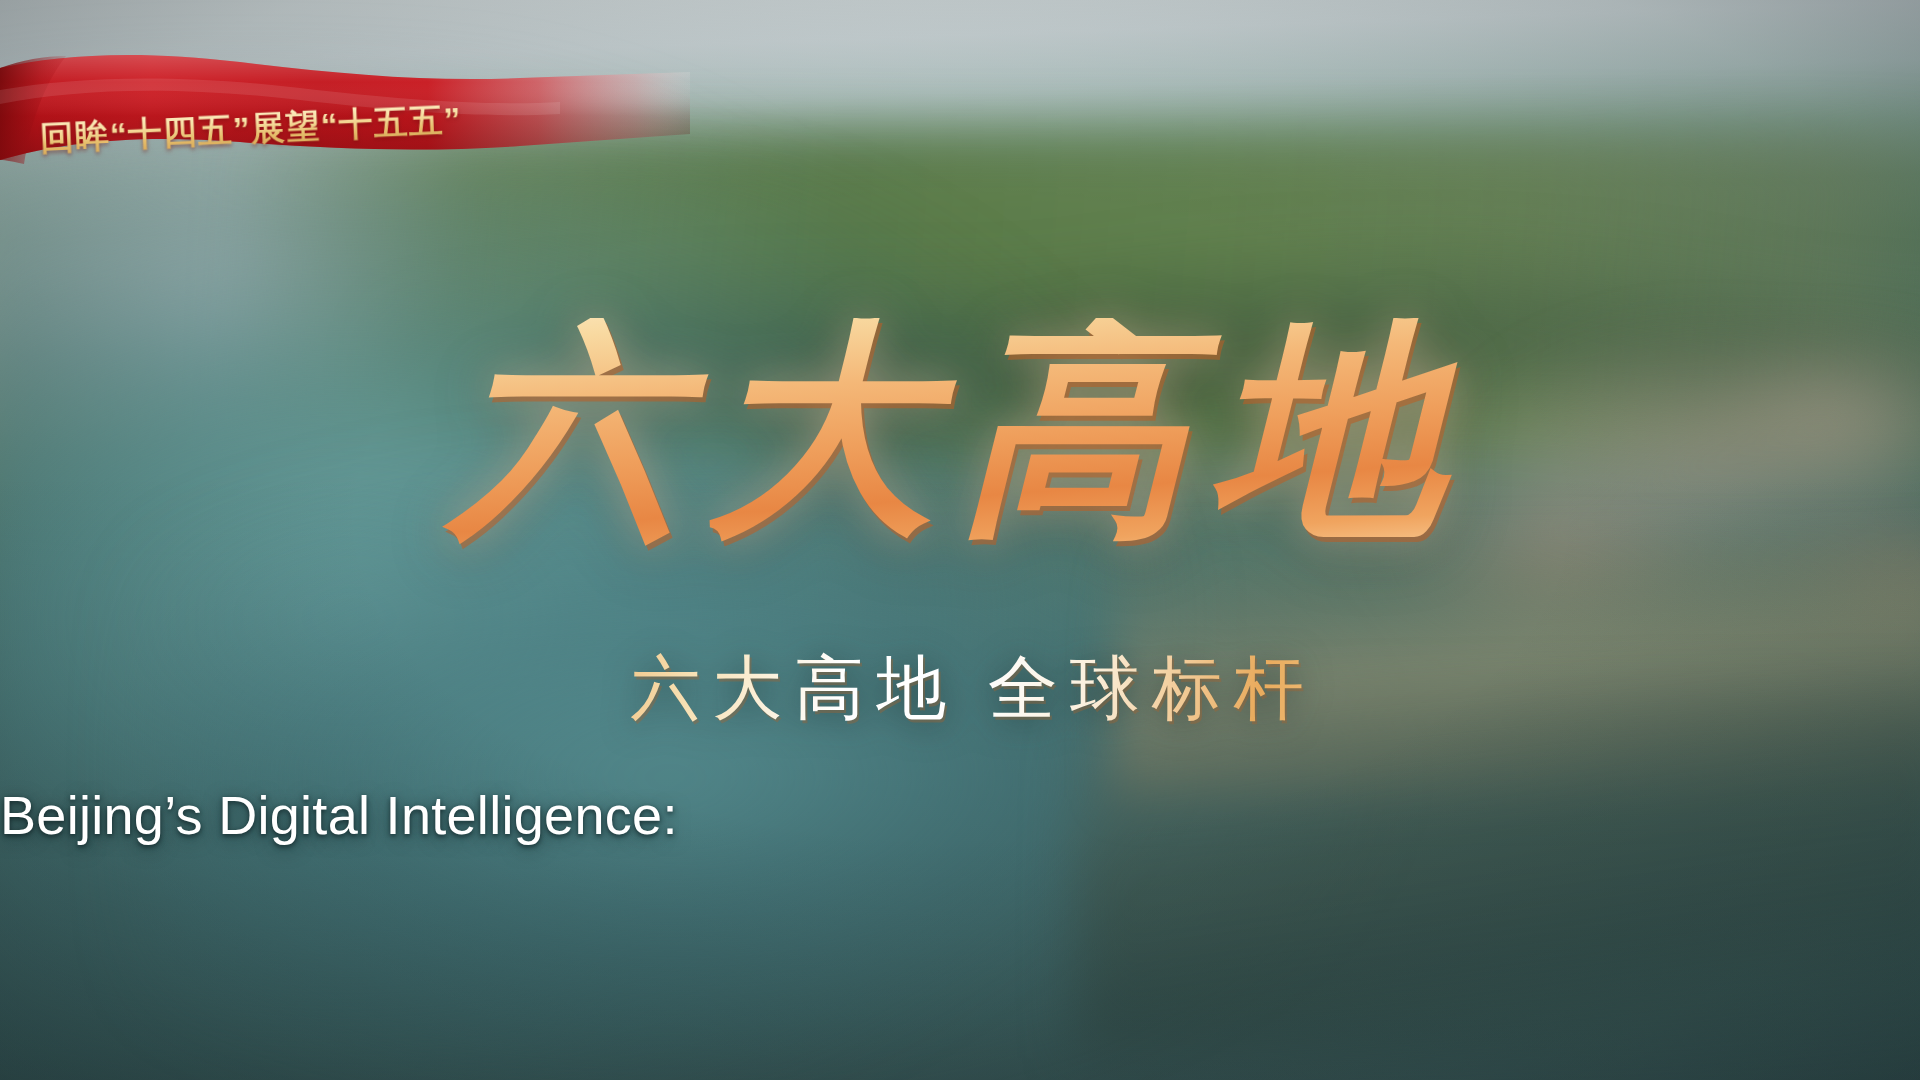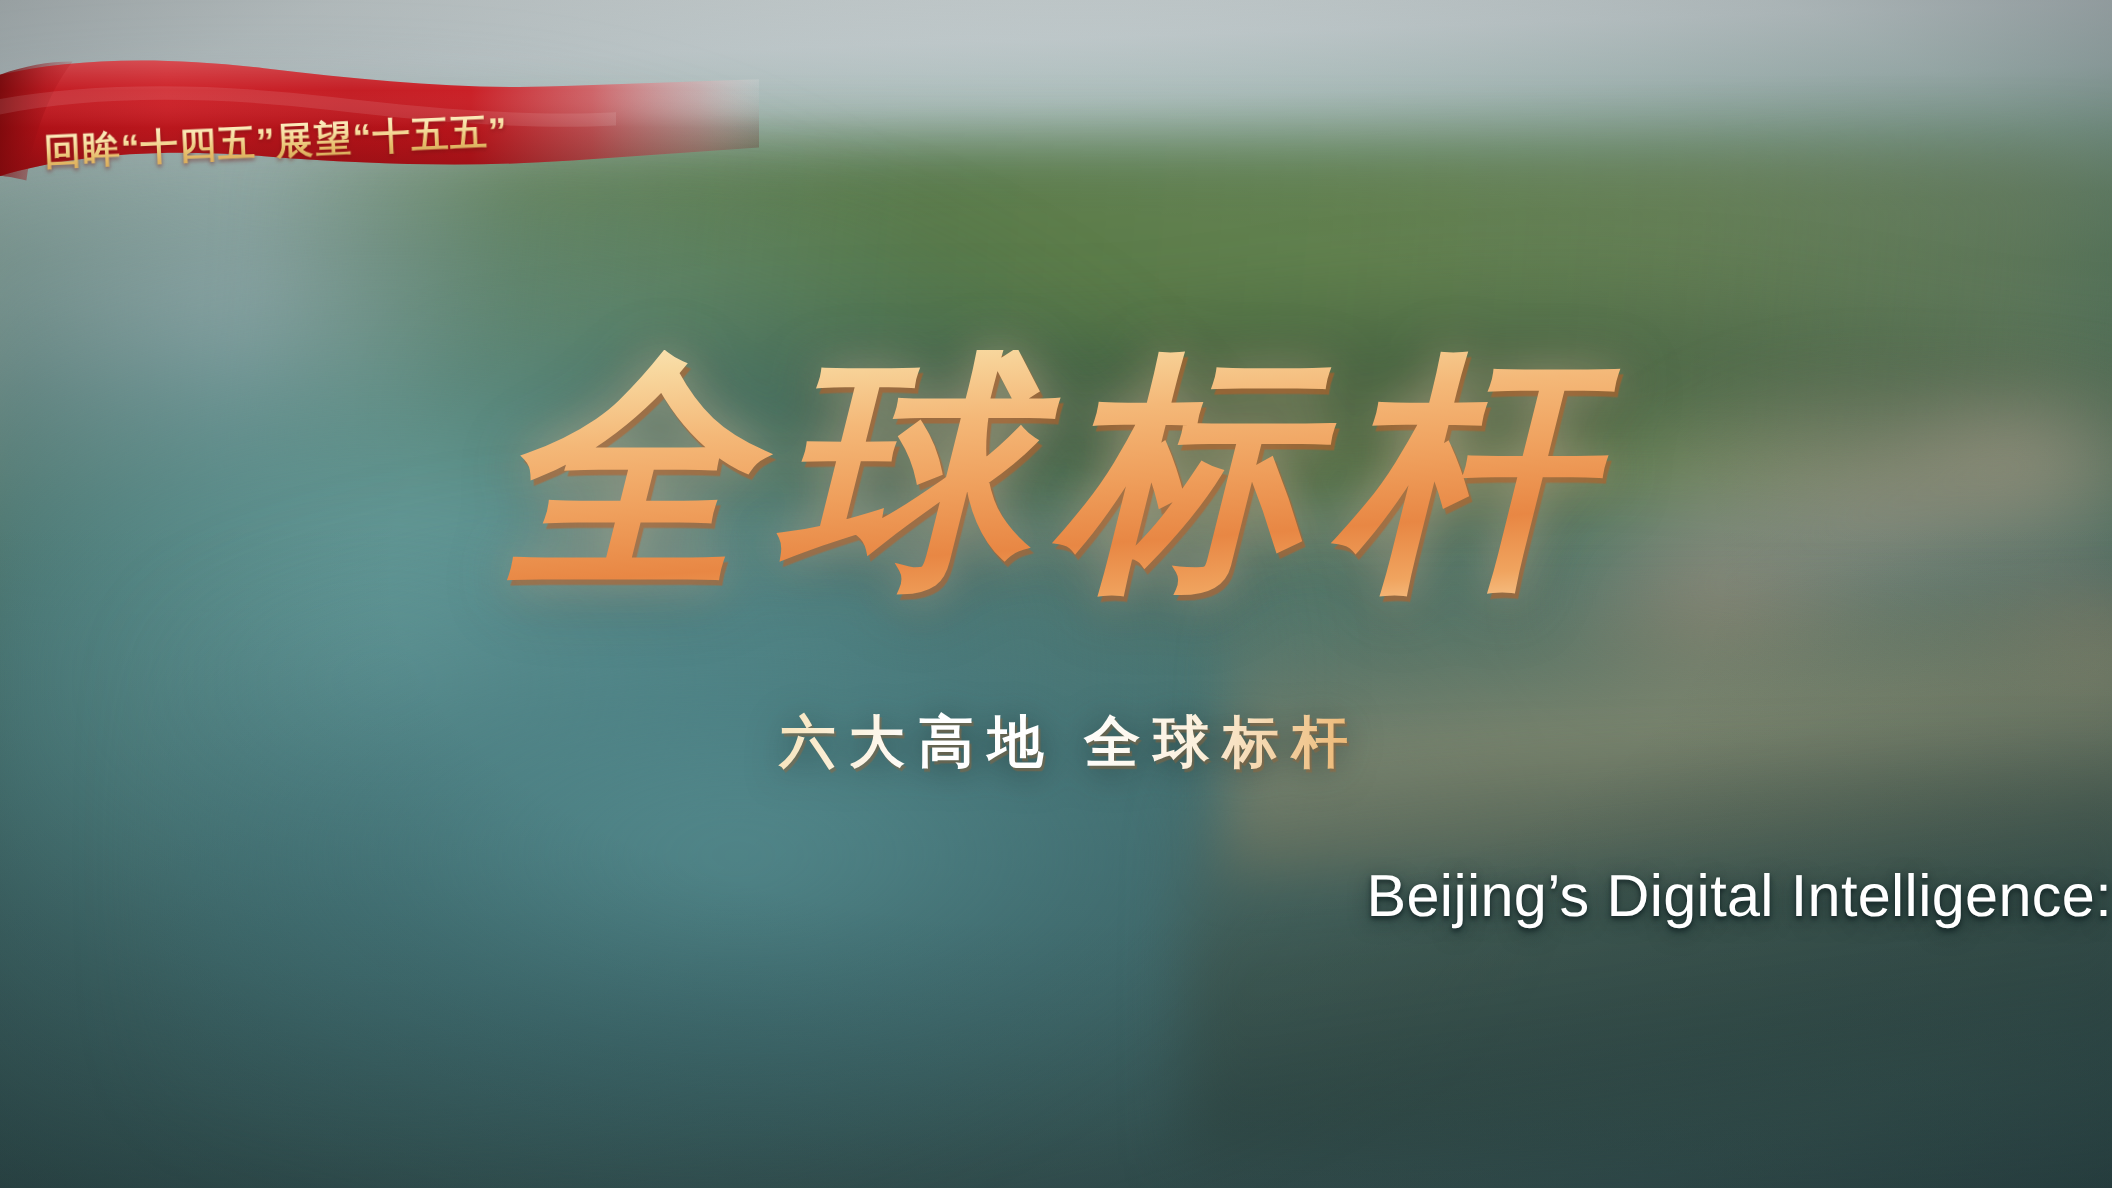--- a/index.html
+++ b/index.html
@@ -217,22 +217,22 @@
   }
 
   
   .cn-sub {
     position: absolute;
     left: 0;
     right: 0;
     top: 645px;
     text-align: center;
     font-family: "Liberation Serif", serif;
-    font-size: 51px;
-    font-weight: bold;
+    font-size: 70px;
+    font-weight: normal;
     line-height: 1.25;
     letter-spacing: 12px;
     white-space: nowrap;
     background: linear-gradient(100deg,
         #ffffff 0%,
         #fdf7ec 9%,
         #f3cf93 18%,
         #eab369 27%,
         #f7e0b3 34%,
         #ffffff 41%,
@@ -265,21 +265,21 @@
       drop-shadow(0 4px 16px rgba(20,34,34,0.55));
     margin-left: 26px;
   }
 
   
   .en-sub {
     position: absolute;
     left: 0;
     right: 0;
     top: 780px;
-    text-align: right;
+    text-align: left;
     font-family: "Liberation Sans", sans-serif;
     font-weight: normal;
   }
   .en-line {
     display: block;
     color: #ffffff;
     font-size: 54px;
     line-height: 1.32;
     letter-spacing: 0.3px;
     white-space: nowrap;
@@ -333,21 +333,21 @@
       <path d="M0,30 C60,16 140,12 240,24 C340,36 430,44 520,40 L690,34 L690,96 L520,108 C430,114 340,112 240,104 C140,96 60,104 0,122 Z" fill="url(#ribGrad)"></path>
       <path d="M0,30 C60,16 140,12 240,24 C340,36 430,44 520,40 L690,34 L690,96 L520,108 C430,114 340,112 240,104 C140,96 60,104 0,122 Z" fill="url(#ribShade)"></path>
 
       <path d="M0,30 C22,22 44,18 66,18 C44,46 30,86 24,126 C14,124 6,122 0,122 Z" fill="url(#ribFold)"></path>
 
       <path d="M0,52 C80,38 180,36 300,50 C400,62 490,68 560,64 L560,76 C490,80 400,74 300,62 C180,48 80,50 0,66 Z" fill="#ffffff" opacity="0.10"></path>
     </svg>
     <div class="ribbon-text">回眸“十四五”展望“十五五”</div>
   </div>
 
-  <div class="main-title">全球标杆</div>
+  <div class="main-title">六大高地</div>
 
   <div class="cn-sub">六大高地 全球标杆</div>
 
   <div class="en-sub">
     <span class="en-line">Beijing’s Digital Intelligence:</span>
   </div>
 
 </div>
 
 </body></html>

